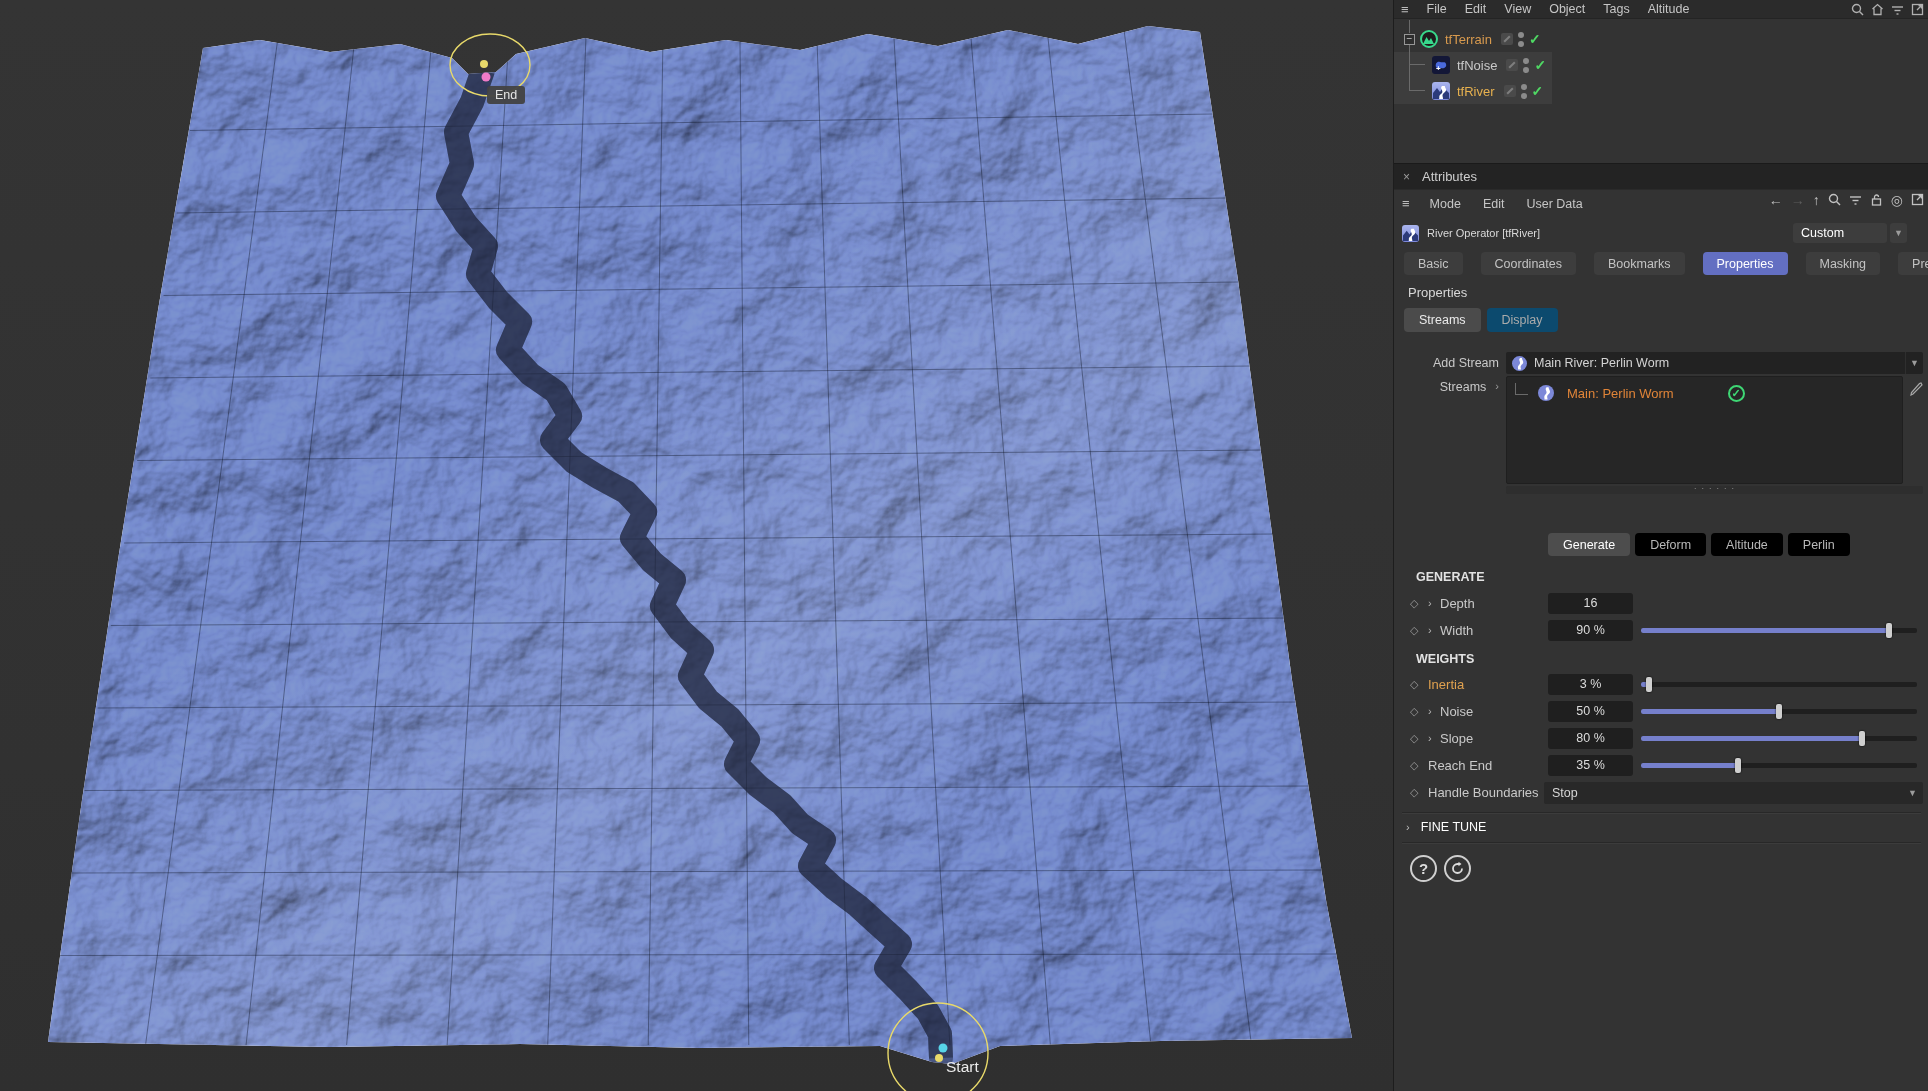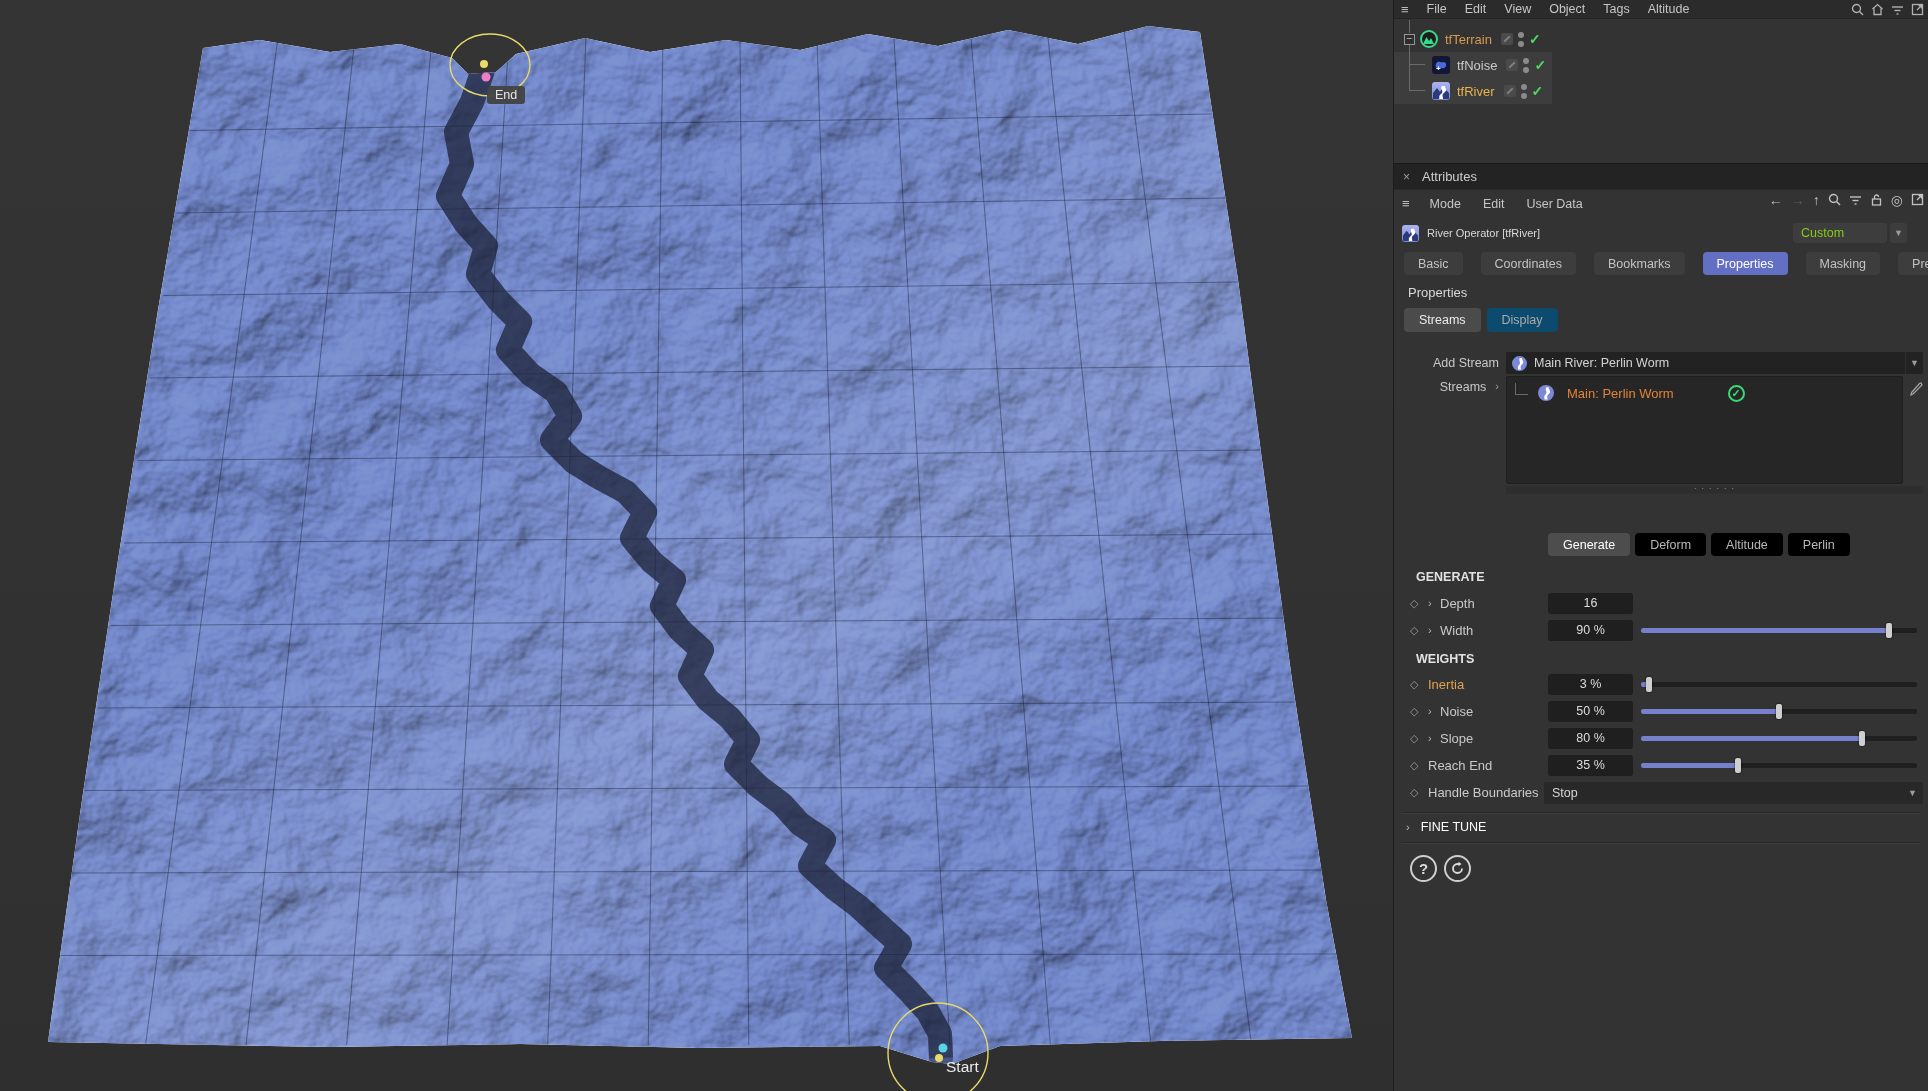--- a/index.html
+++ b/index.html
@@ -66,21 +66,21 @@
   .attr-menu-item { padding:0 11px; }
   .tb-glyph { font-size:14px; color:#c2c2c2; }
   .dim { color:#5f5f5f; }
 
   
   .obj-row { position:absolute; left:0; top:220px; width:535px; height:26px;
       display:flex; align-items:center; }
   .obj-row .obj-icon { margin-left:8px; width:17px; height:17px; }
   .obj-row .title { margin-left:8px; color:#d9d9d9; font-size:11px; }
   .preset-box { position:absolute; left:399px; top:3px; width:94px; height:20px; background:#3d3d3d;
-      border-radius:3px; display:flex; align-items:center; padding-left:8px; color:#84cc16; }
+      border-radius:3px; display:flex; align-items:center; padding-left:8px; color:#ffffff; }
   .preset-arrow { position:absolute; left:496px; top:3px; width:17px; height:20px; background:#3d3d3d;
       border-radius:3px; display:flex; align-items:center; justify-content:center; color:#9c9c9c; font-size:9px; }
 
   
   .tabs-row { position:absolute; left:10px; top:252px; display:flex; gap:18px; }
   .tab { height:23px; padding:0 14px; background:#3d3d3d; border-radius:4px; color:#c3c3c3;
       display:flex; align-items:center; }
   .tab.active-blue { background:#636fc2; color:#fff; }
   .sec-title { position:absolute; left:14px; top:285px; color:#d8d8d8; font-size:13px; }
   .subtabs { position:absolute; left:10px; top:308px; display:flex; gap:6px; }

